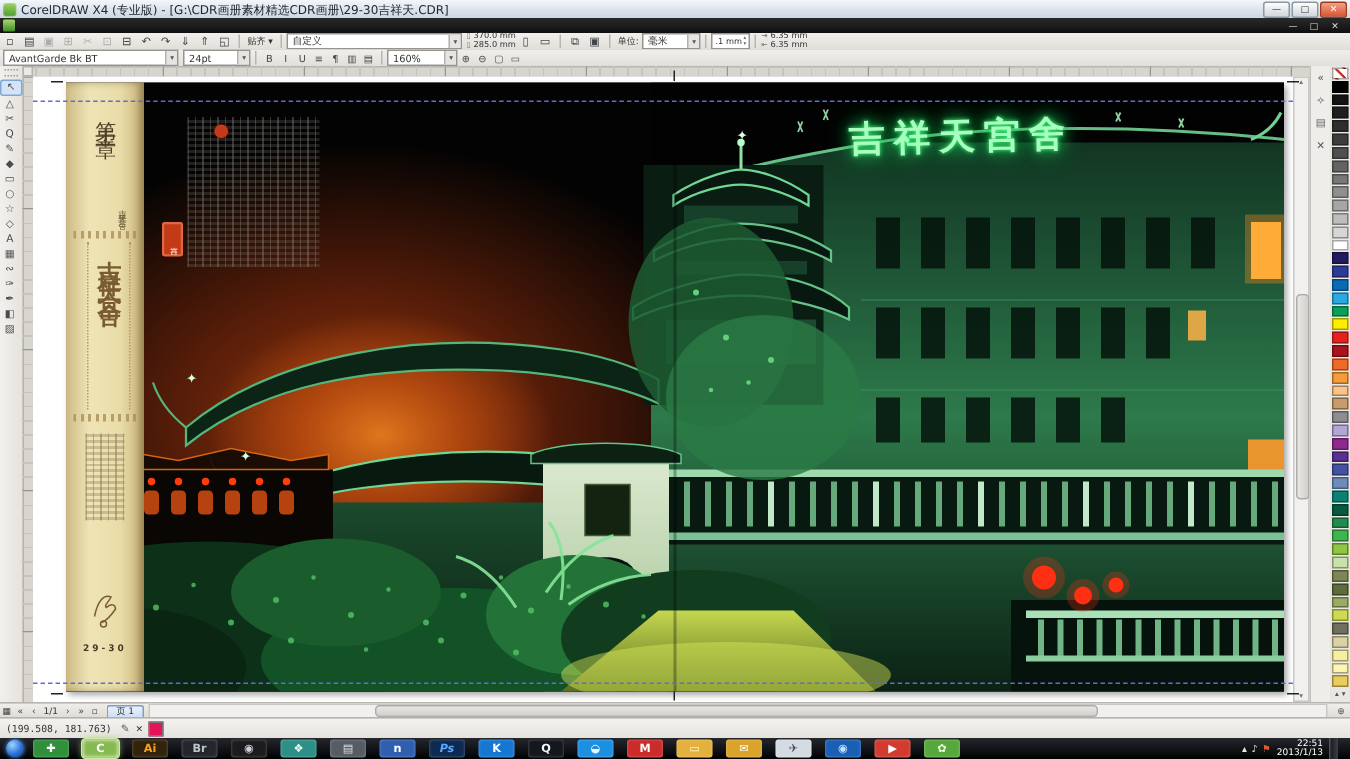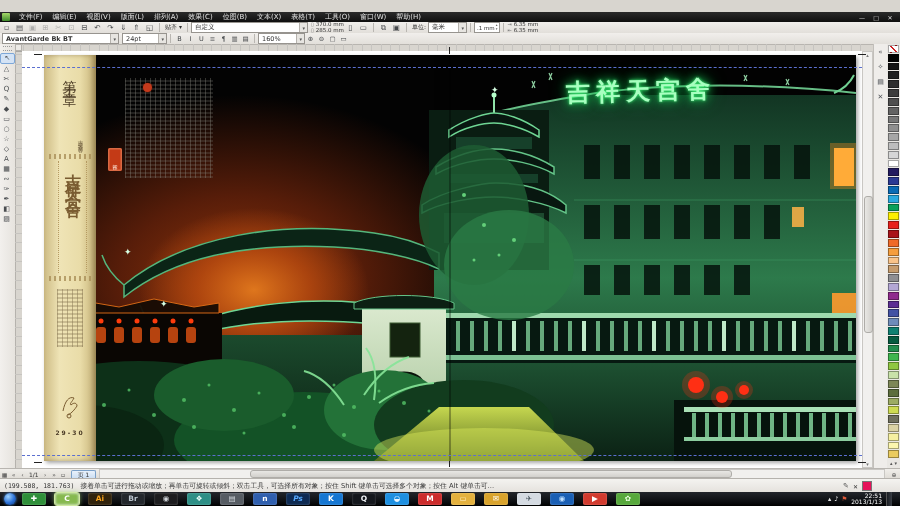--- a/index.html
+++ b/index.html
@@ -154,37 +154,32 @@
   .tray-ico{font-size:6.5px;color:#e8e8e8;}
   .tray-ico:nth-child(3){color:#e05a3a;}
   .clock{color:#fff;font-size:6px;line-height:6.5px;text-align:right;}
   .show-desktop{width:5px;height:14px;background:linear-gradient(90deg,#1a1d22,#3a3f46);border-left:1px solid #555;}
 </style>
 </head>
 <body>
 
 <div id="screen">
 
+  <div class="titlebar">
+    <span class="appicon"></span>
+    <span class="title-text">CorelDRAW X4 (专业版) - [G:\CDR画册素材精选CDR画册\29-30吉祥天.CDR]</span>
+    <span class="winbtns">
+      <span class="winbtn">—</span>
+      <span class="winbtn">□</span>
+      <span class="winbtn close">✕</span>
+    </span>
+  </div>
 
   <div class="menubar">
     <span class="menu-appicon"></span>
-    <div id="menu-items">
-        <span class="menu-item">文件(F)</span>
-        <span class="menu-item">编辑(E)</span>
-        <span class="menu-item">视图(V)</span>
-        <span class="menu-item">版面(L)</span>
-        <span class="menu-item">排列(A)</span>
-        <span class="menu-item">效果(C)</span>
-        <span class="menu-item">位图(B)</span>
-        <span class="menu-item">文本(X)</span>
-        <span class="menu-item">表格(T)</span>
-        <span class="menu-item">工具(O)</span>
-        <span class="menu-item">窗口(W)</span>
-        <span class="menu-item">帮助(H)</span>
-      </div>
     <div id="doc-controls">
         <span class="docbtn">—</span>
         <span class="docbtn">□</span>
         <span class="docbtn">✕</span>
       </div>
   </div>
 
   <div class="tbar tb1">
     <div id="std-buttons">
         <span class="tbtn">▫</span>
@@ -238,21 +233,21 @@
           <span>6.35 mm</span>
         </span>
       <span class="r">
           <span class="mini-ico">⇤</span>
           <span>6.35 mm</span>
         </span>
     </div>
   </div>
 
   <div class="tbar tb2">
-    <div class="combo c-font" style="margin-left:2px;font-weight:bold;">
+    <div class="combo c-font" style="margin-left:2px;">
         <span>AvantGarde Bk BT</span>
       </div>
     <div class="combo c-size" style="margin-left:3px;">
         <span>24pt</span>
       </div>
     <span class="sep"></span>
     <div id="text-buttons">
         <span class="tbtn small">B</span>
         <span class="tbtn small">I</span>
         <span class="tbtn small">U</span>
@@ -659,21 +654,20 @@
       </div>
     <span class="page-tab">页 1</span>
     <div class="hscroll">
       <div class="hthumb"></div>
     </div>
     <span class="hs-zoom">⊕</span>
   </div>
 
   <div class="statusbar">
     <span class="coords">(199.508, 181.763)</span>
-    <span class="hint">接着单击可进行拖动或缩放；再单击可旋转或倾斜；双击工具，可选择所有对象；按住 Shift 键单击可选择多个对象；按住 Alt 键单击可...</span>
     <div class="indicators">
       <span class="ind-outline">✎</span>
       <span class="ind-x">✕</span>
       <span id="fill-ind" style="background: rgb(230, 18, 90);"></span>
     </div>
   </div>
 
   <div class="taskbar">
     <div class="start-orb"></div>
     <div id="task-apps">

